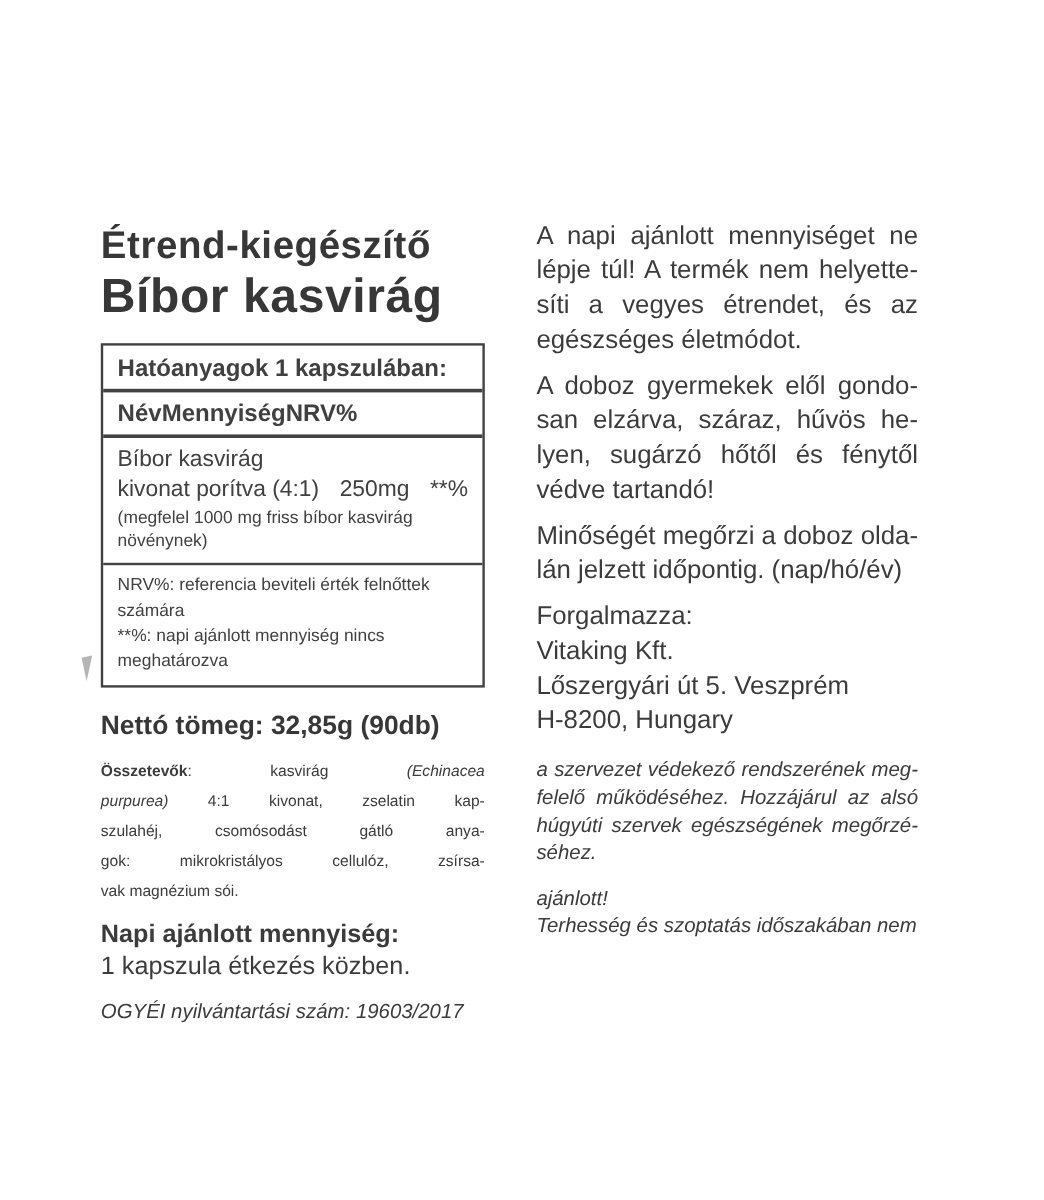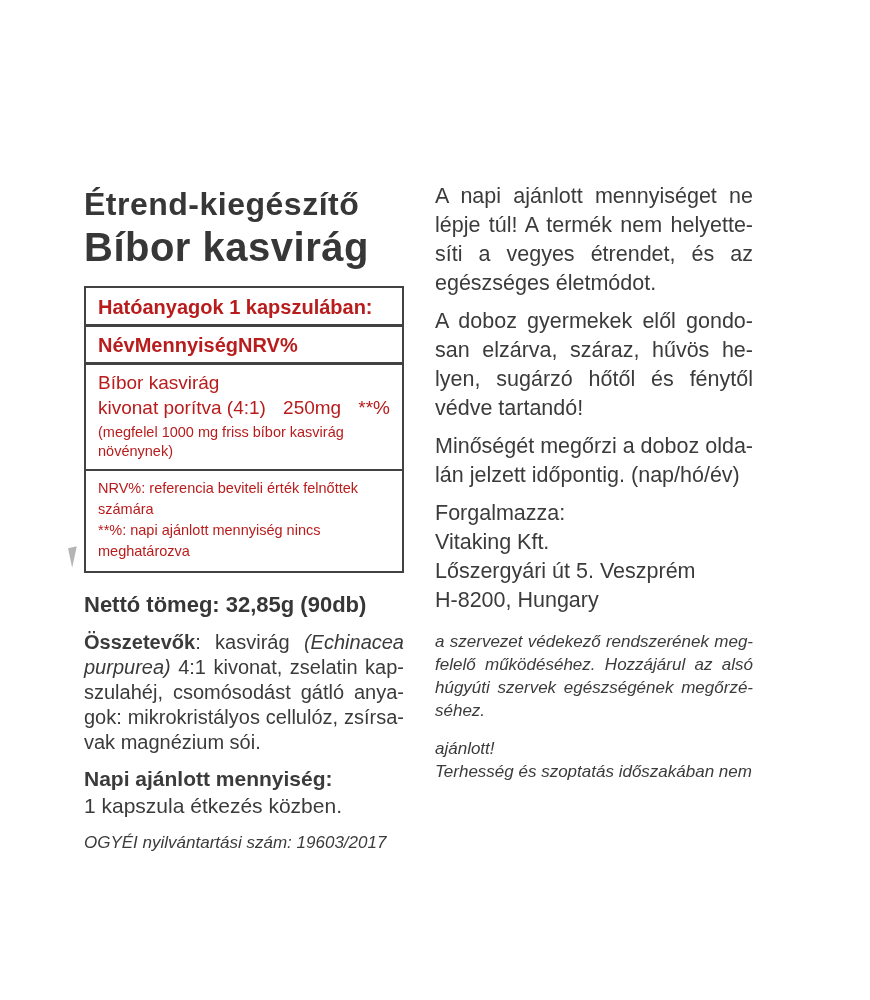--- a/index.html
+++ b/index.html
@@ -10,48 +10,48 @@
     overflow: hidden;
     font-family: "Liberation Sans", sans-serif;
     color: #3b3b3b;
     -webkit-font-smoothing: antialiased;
   }
   .b { font-weight: bold; }
   .i { font-style: italic; }
 
   .col { position: absolute; }
   .col-left  { left: 84px;  top: 184px; width: 320px; }
-  .col-right { left: 435px; top: 182px; width: 318px; }
+  .col-right { left: 447px; top: 182px; width: 318px; }
 
   
   .subtitle { font-size: 32px; font-weight: bold; line-height: 40px; letter-spacing: 0.5px; color: #373737; }
   .title    { font-size: 40px; font-weight: bold; line-height: 46px; letter-spacing: 0.5px; color: #373737; }
 
   .ing-table {
     margin-top: 16px;
     border: 2px solid #424242;
-    color: #b91c1c;
+    color: #404040;
   }
   .t-head { font-size: 20px; font-weight: bold; padding: 7px 12px 5px 12px; line-height: 24px; }
   .rule-thick { height: 3px; background: #424242; }
   .rule-thin  { height: 2px; background: #424242; }
   .t-cols {
     display: flex; justify-content: flex-start; align-items: baseline;
     font-size: 20px; font-weight: bold;
     padding: 6px 12px 5px 12px; line-height: 24px;
   }
   .t-body { padding: 5px 12px 2px 12px; font-size: 19px; line-height: 25px; }
   .t-row2 { display: flex; justify-content: space-between; align-items: center; }
   .t-note { padding: 1px 12px 8px 12px; font-size: 14.5px; line-height: 19px; }
   .t-foot { padding: 7px 12px 9px 12px; font-size: 14.5px; }
   .t-foot .line { line-height: 21px; }
 
   .net-weight { margin-top: 19px; font-size: 22px; font-weight: bold; color: #373737; }
 
-  .ingredients { margin-top: 12px; font-size: 20px; }
+  .ingredients { margin-top: 12px; font-size: 13px; }
   .ingredients .line { line-height: 25px; }
 
   .daily-heading { margin-top: 10px; font-size: 21px; font-weight: bold; line-height: 27px; }
   .daily-text { font-size: 21px; line-height: 27px; }
 
   .registration { margin-top: 13px; font-size: 17px; font-style: italic; line-height: 22px; }
 
   
   .para { font-size: 21.5px; margin: 0 0 9px 0; }
   .para .line { line-height: 29px; }

